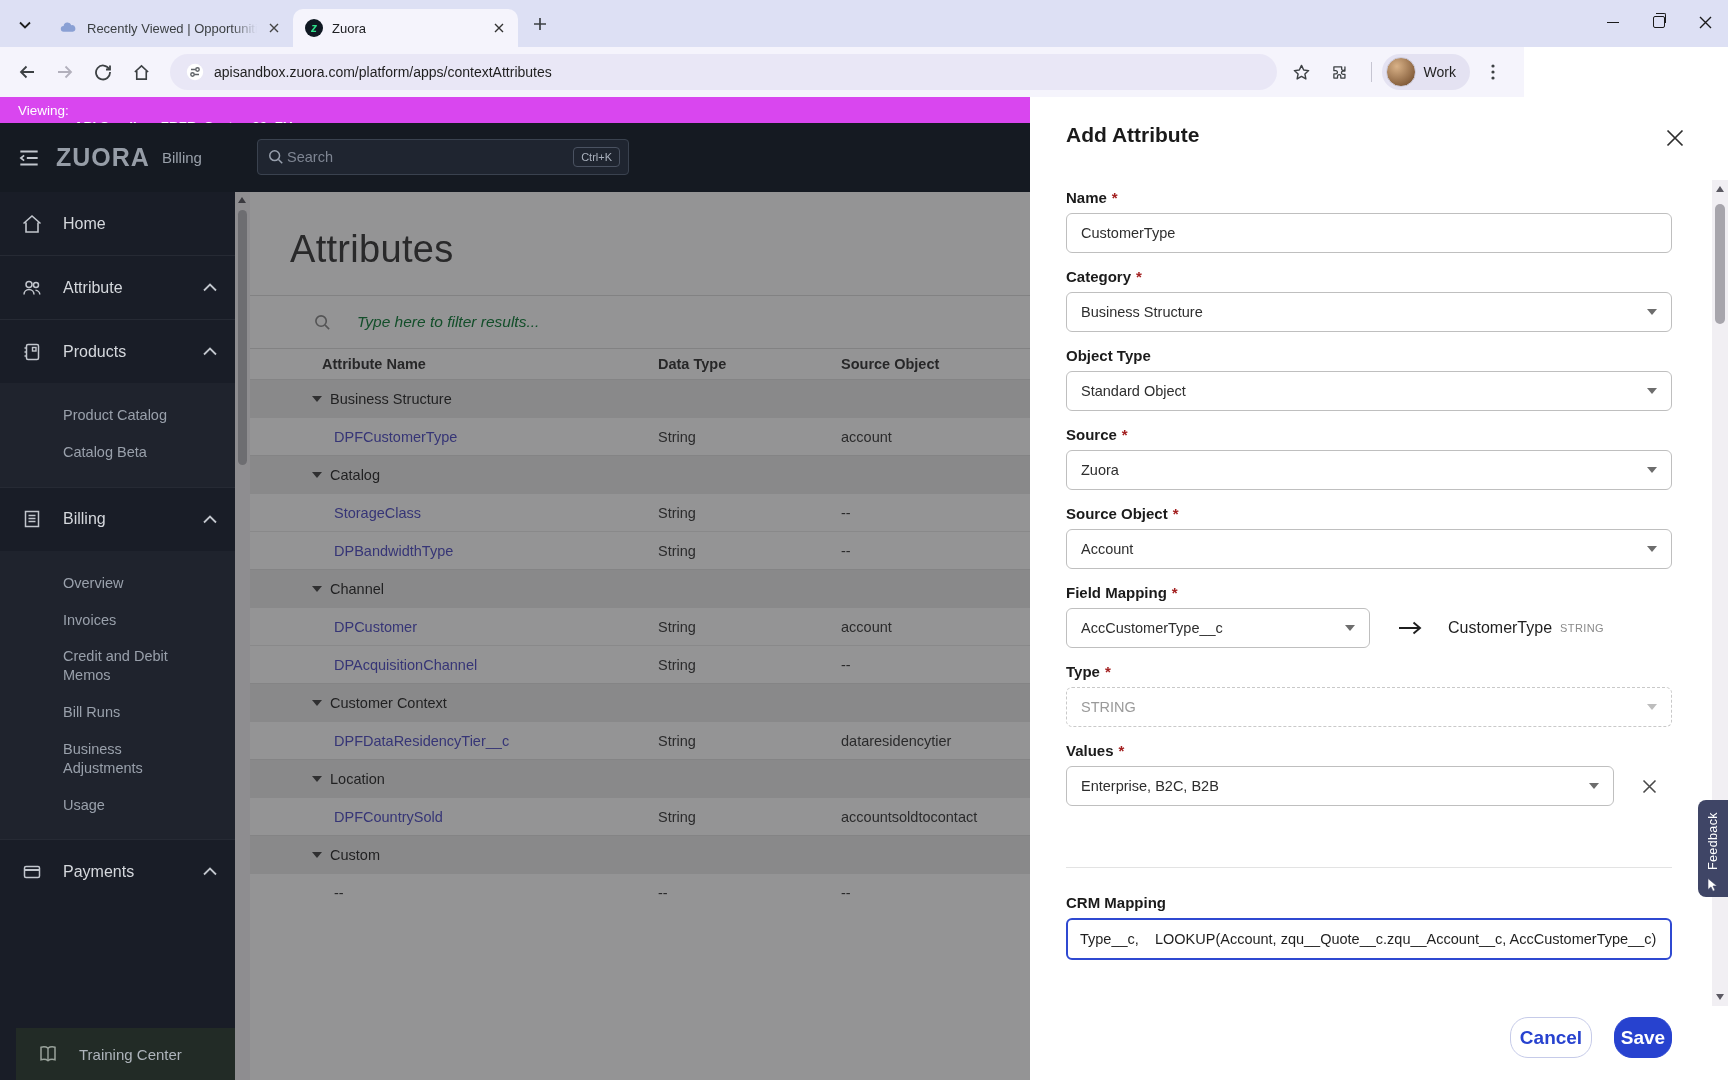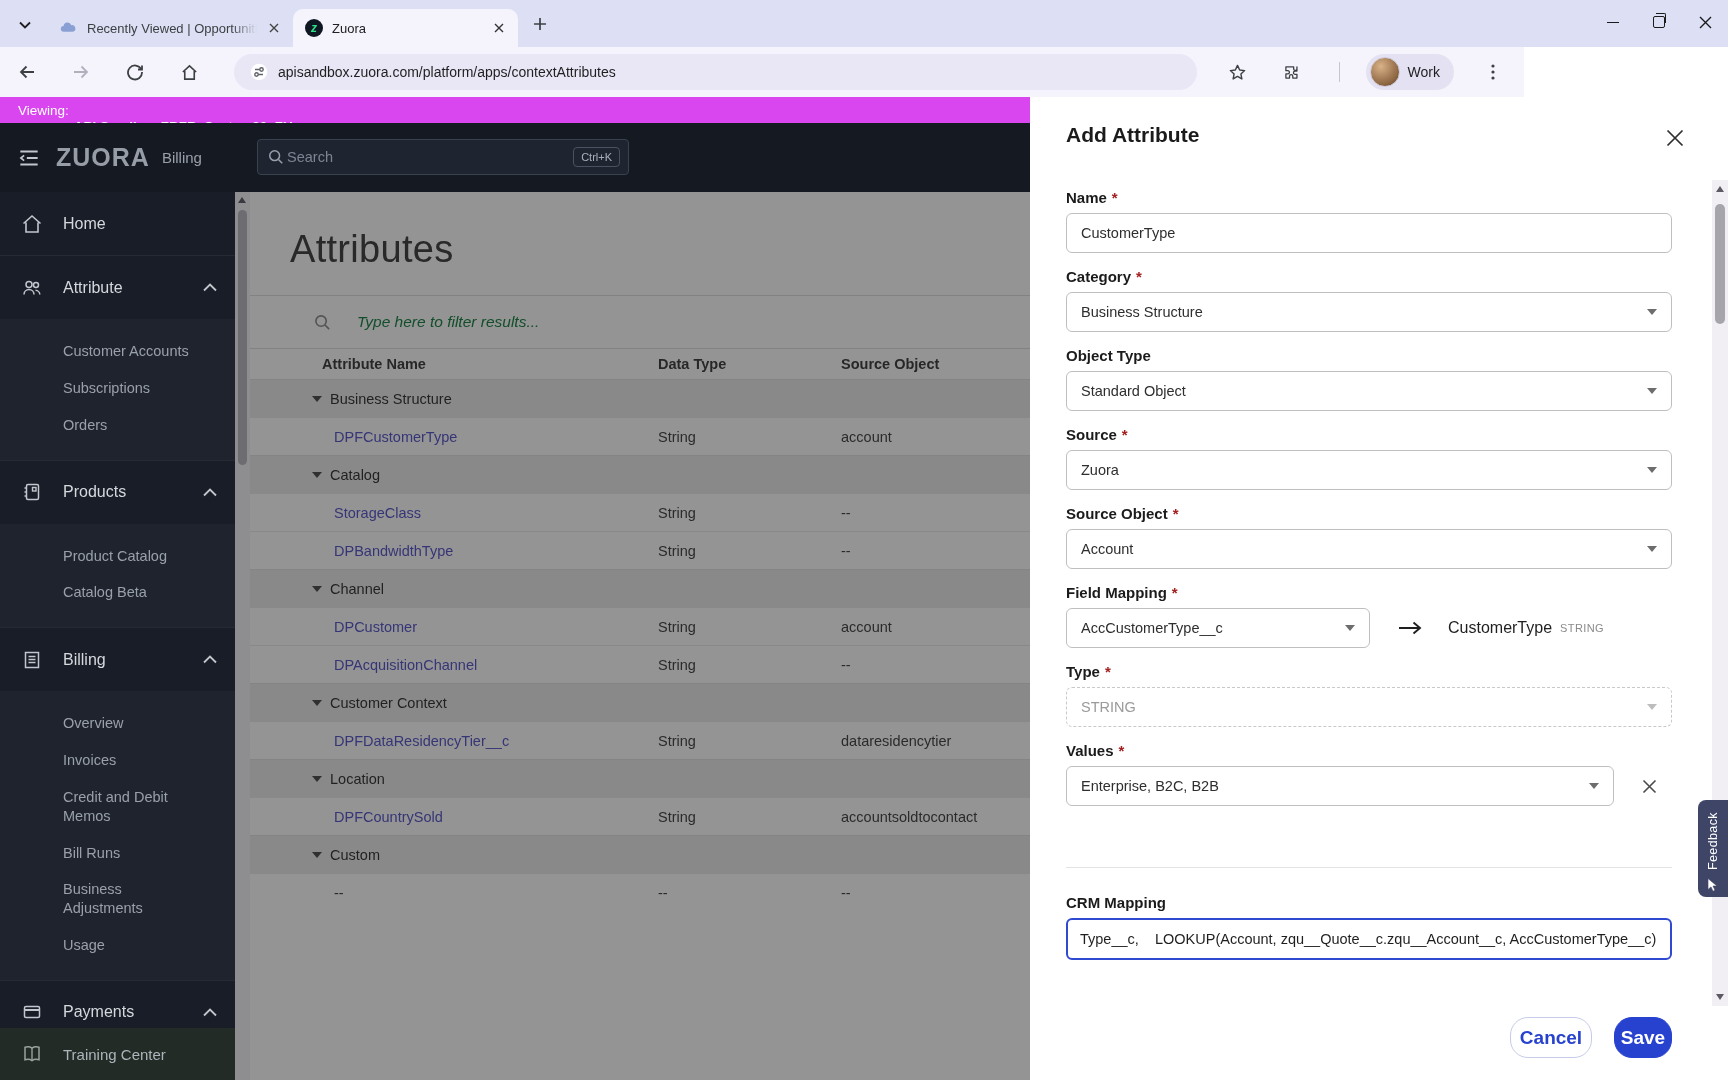--- a/index.html
+++ b/index.html
@@ -18,21 +18,21 @@
   .tab .fav{margin-right:9px;flex:none;}
   .tab-close{width:18px;height:18px;margin-left:8px;border-radius:50%;display:flex;align-items:center;justify-content:center;color:#444;flex:none;}
   .zfav{width:18px;height:18px;border-radius:50%;background:#0f1822;color:#2ee08a;font-size:12px;font-weight:700;display:flex;align-items:center;justify-content:center;font-style:italic;}
   .newtab{width:28px;height:28px;margin:0 0 9px 8px;display:flex;align-items:center;justify-content:center;color:#3c4043;}
   .win-controls{position:absolute;right:0;top:0;height:47px;display:flex;}
   .winbtn{width:46px;height:44px;display:flex;align-items:center;justify-content:center;color:#1b1b1b;}
   .ic-min{width:12px;height:0;border-top:1.6px solid #1b1b1b;}
   .ic-restore{position:relative;width:10px;height:10px;border:1.4px solid #1b1b1b;border-radius:2px;background:#dde0f4;}
   .ic-restore:before{content:"";position:absolute;left:2px;top:-4px;width:9px;height:9px;border:1.4px solid #1b1b1b;border-left:none;border-bottom:none;border-radius:0 2px 0 0;}
 
-  .toolbar{position:absolute;left:0;top:47px;width:1524px;height:50px;background:#f5f4fc;display:flex;align-items:center;padding:0 10px;box-sizing:border-box;gap:16px;}
+  .toolbar{position:absolute;left:0;top:47px;width:1524px;height:50px;background:#f5f4fc;display:flex;align-items:center;padding:0 10px;box-sizing:border-box;}
   .nav-ic{width:34px;height:34px;border-radius:50%;display:flex;align-items:center;justify-content:center;margin-right:4px;color:#474a4d;flex:none;}
   .url-pill{flex:1;height:36px;background:#e9e7f6;border-radius:18px;display:flex;align-items:center;padding:0 16px;margin:0 8px;min-width:0;}
   .url-text{font-size:14px;color:#1f1f1f;margin-left:10px;white-space:nowrap;}
   .tb-sep{width:1px;height:20px;background:#c6c5d2;margin:0 10px;}
   .profile-pill{height:36px;background:#e4e2f2;border-radius:18px;display:flex;align-items:center;padding:0 14px 0 4px;gap:8px;}
   .avatar{width:28px;height:28px;border-radius:50%;background:radial-gradient(circle at 35% 30%,#d9b288,#8a6340 70%,#5d4026);border:1px solid #cfcddd;}
   .profile-name{font-size:14px;color:#1f1f1f;font-weight:500;}
 
   
   .page-left{position:absolute;left:0;top:97px;width:1030px;height:983px;display:flex;flex-direction:column;}
@@ -50,21 +50,21 @@
   .app-body{flex:1;display:flex;min-height:0;}
   
   .sidebar{width:235px;background:#191d27;color:#d5d8dd;display:flex;flex-direction:column;position:relative;overflow:hidden;flex:none;}
   .nav-item{height:63px;display:flex;align-items:center;padding:0 18px 0 20px;border-top:1px solid #262a34;flex:none;}
   .nav-item:first-child{border-top:none;}
   .nav-item .nico{margin-right:19px;flex:none;}
   .nav-label{font-size:16px;color:#d5d8dd;}
   .nav-chev{margin-left:auto;}
   .nav-sub{background:#1f232d;padding:14px 0 16px;flex:none;}
   .sub-item{padding:9px 46px 9px 63px;font-size:14.5px;color:#99a0ab;line-height:1.3;}
-  .training{position:absolute;left:0;right:0;bottom:0;height:52px;background:#222b26;display:flex;align-items:center;padding-left:20px;}
+  .training{position:absolute;left:16px;right:0;bottom:0;height:52px;background:#222b26;display:flex;align-items:center;padding-left:20px;}
   .training .nico{margin-right:19px;}
   .training-label{font-size:15px;color:#aeb4bb;}
 
   
   .content-wrap{flex:1;position:relative;display:flex;min-width:0;background:#fff;}
   .c-scrollbar{width:15px;background:#f4f3f6;position:relative;flex:none;}
   .cs-up{position:absolute;top:5px;left:3px;width:0;height:0;border-left:4.5px solid transparent;border-right:4.5px solid transparent;border-bottom:6px solid #5c5a63;}
   .cs-thumb{position:absolute;top:18px;left:3px;width:9px;height:255px;border-radius:5px;background:#b9b8be;}
   .content{flex:1;min-width:0;}
   .c-title{margin:36px 0 0 40px;font-size:38px;font-weight:300;color:#3c3c3c;letter-spacing:.3px;}
@@ -269,25 +269,20 @@
           <svg class="nico" width="24" height="24" viewBox="0 0 24 24">
               <circle cx="9" cy="8.5" r="3" fill="none" stroke="#c2c6cd" stroke-width="1.5"></circle>
               <circle cx="16" cy="9" r="2.5" fill="none" stroke="#c2c6cd" stroke-width="1.5"></circle>
               <path d="M4 18.5c0-2.8 2.2-5 5-5s5 2.2 5 5M15.5 14.3c2.4.2 4.3 2.1 4.3 4.2" fill="none" stroke="#c2c6cd" stroke-width="1.5"></path>
             </svg>
           <span class="nav-label">Attribute</span>
           <svg class="nav-chev" width="14" height="9" viewBox="0 0 14 9">
               <polyline points="1,7.5 7,1.5 13,7.5" fill="none" stroke="#c2c6cd" stroke-width="1.8"></polyline>
             </svg>
         </div>
-        <div class="nav-sub">
-          <div class="sub-item">Customer Accounts</div>
-          <div class="sub-item">Subscriptions</div>
-          <div class="sub-item">Orders</div>
-        </div>
 
         <div class="nav-item">
           <svg class="nico" width="24" height="24" viewBox="0 0 24 24">
               <rect x="6.5" y="4.5" width="12" height="15" rx="1.5" fill="none" stroke="#c2c6cd" stroke-width="1.5"></rect>
               <rect x="12.5" y="7.5" width="3.5" height="3.5" fill="none" stroke="#c2c6cd" stroke-width="1.4"></rect>
               <path d="M4.5 8h2M4.5 12h2M4.5 16h2" stroke="#c2c6cd" stroke-width="1.4"></path>
             </svg>
           <span class="nav-label">Products</span>
           <svg class="nav-chev" width="14" height="9" viewBox="0 0 14 9">
               <polyline points="1,7.5 7,1.5 13,7.5" fill="none" stroke="#c2c6cd" stroke-width="1.8"></polyline>

